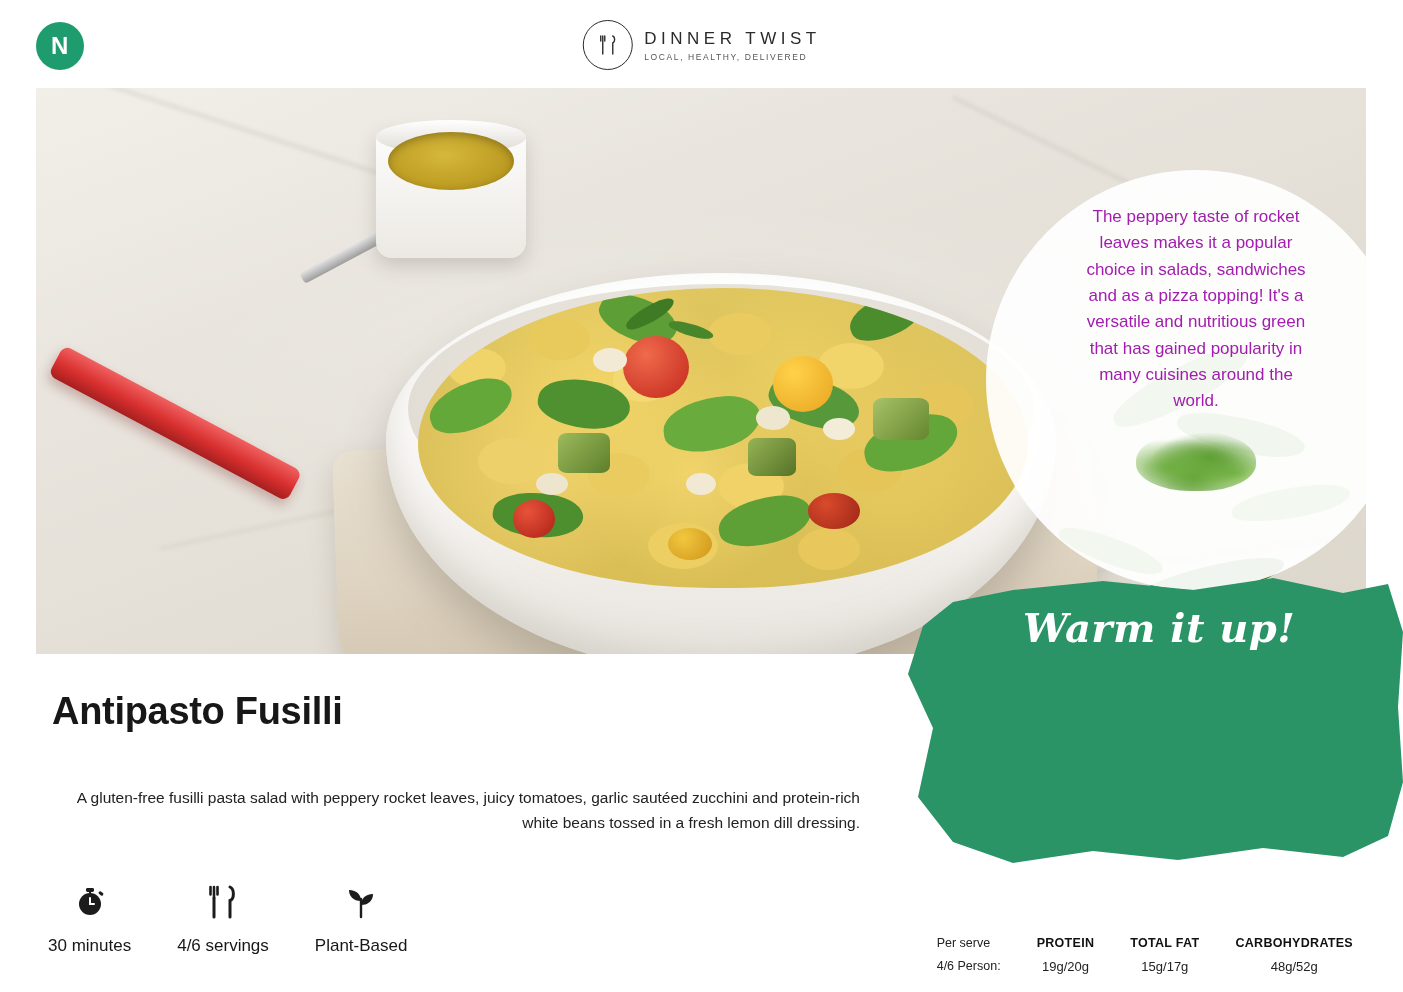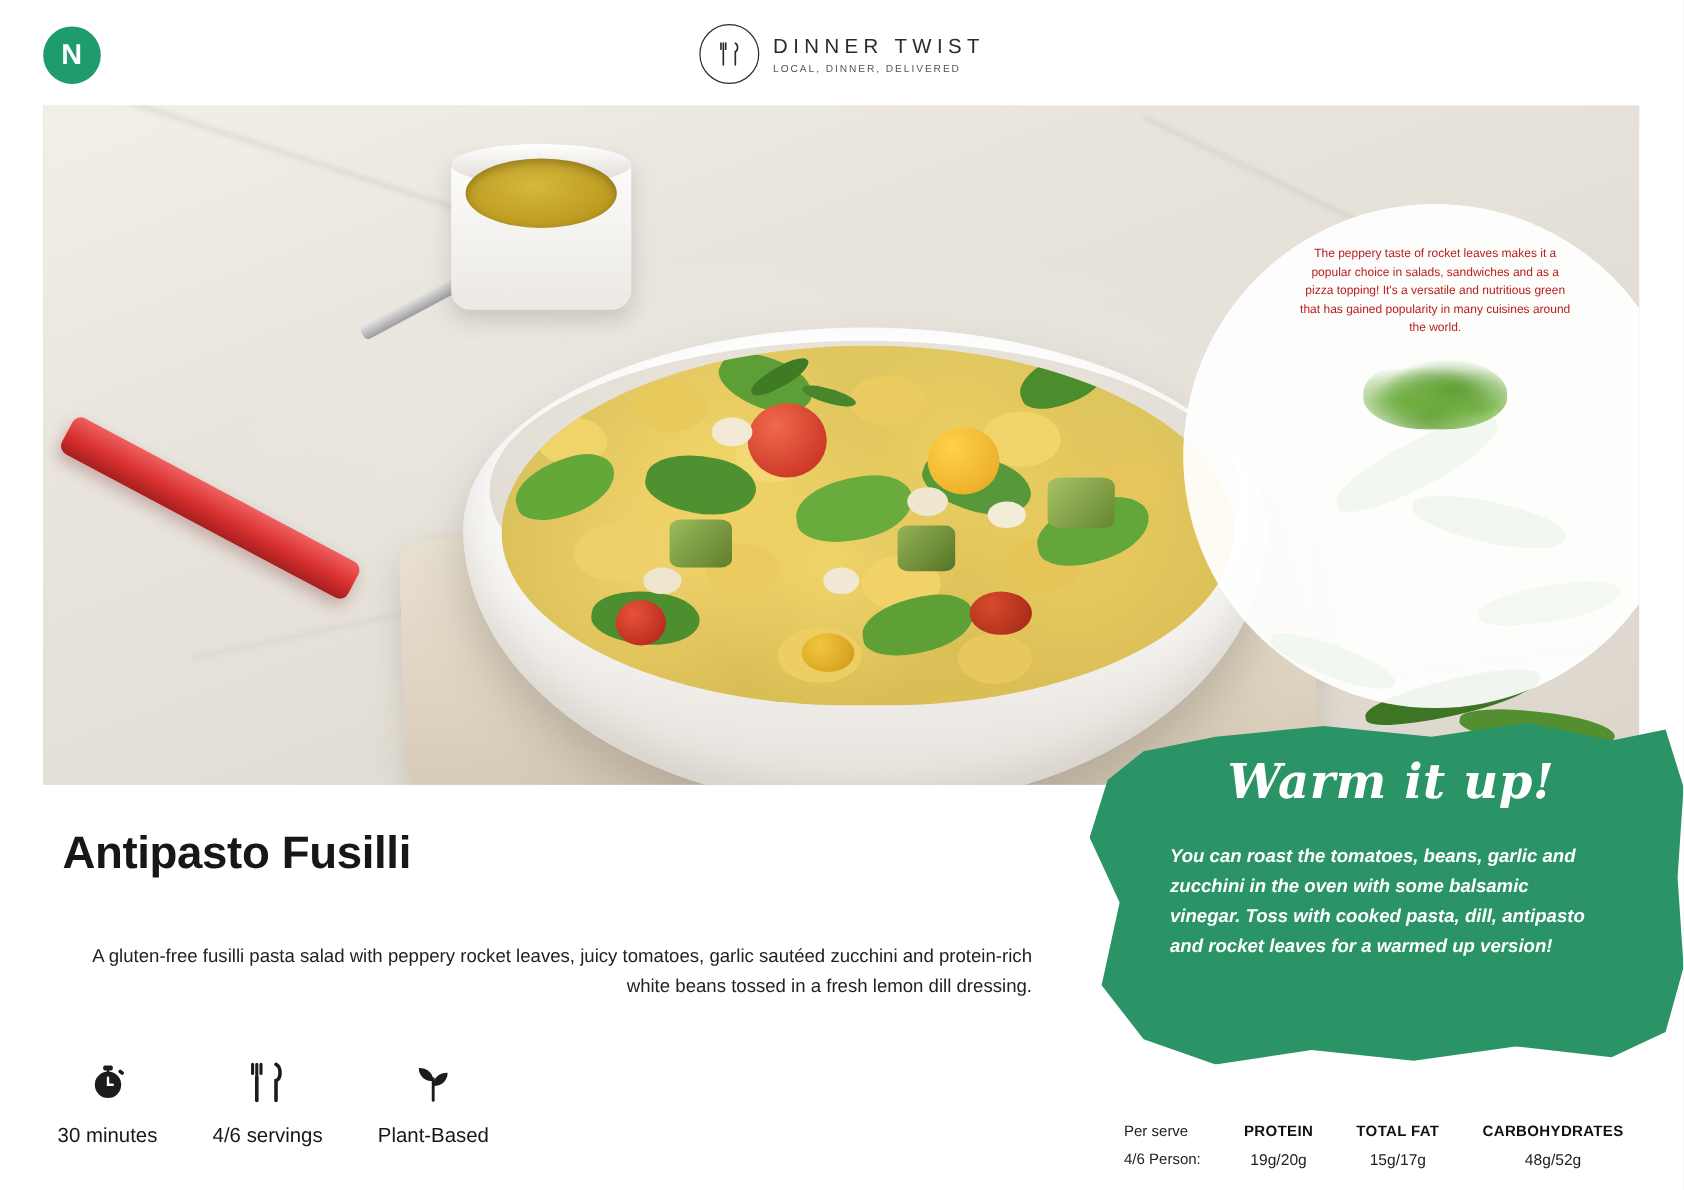--- a/index.html
+++ b/index.html
@@ -244,42 +244,42 @@
   }
   .spotlight-title {
     font-size: 17px;
     font-weight: bold;
     line-height: 1.35;
     color: #1c1c1c;
     margin-bottom: 12px;
     max-width: 230px;
   }
   .spotlight-body {
-    font-size: 10px;
+    font-size: 17px;
     line-height: 1.55;
-    color: #b91c1c;
+    color: #a21caf;
     max-width: 230px;
   }
   .spotlight-img {
     margin-top: 16px;
     width: 120px;
     height: 60px;
     position: relative;
   }
   .rocket-pile {
     position: absolute;
     inset: 0;
     border-radius: 50% 50% 45% 45%;
   }
 
   
   .warm-panel {
     position: absolute;
     right: 0;
-    top: 596px;
+    top: 572px;
     width: 500px;
     height: 300px;
   }
   .warm-shape {
     position: absolute;
     inset: 0;
     background: #2a9467;
     clip-path: polygon(
       4% 18%, 10% 10%, 22% 6%, 40% 3%, 58% 6%, 74% 2%, 88% 7%, 97% 4%,
       100% 20%, 99% 45%, 100% 70%, 97% 88%, 88% 95%, 72% 92%, 55% 96%,
@@ -387,21 +387,21 @@
 
 <div class="brand">
   <div class="brand-mark">
     <svg width="26" height="26" viewBox="0 0 26 26" aria-hidden="true">
       <path d="M8 4 V12 M6 4 V9 M10 4 V9 M8 12 V22" stroke="#2b2b2b" stroke-width="1.4" fill="none" stroke-linecap="round"></path>
       <path d="M18 4 C20.5 5 20.5 10 18 11 L18 22" stroke="#2b2b2b" stroke-width="1.4" fill="none" stroke-linecap="round"></path>
     </svg>
   </div>
   <div class="brand-text">
     <div class="brand-name">DINNER TWIST</div>
-    <div class="brand-tag">LOCAL, DINNER, DELIVERED</div>
+    <div class="brand-tag">LOCAL, HEALTHY, DELIVERED</div>
   </div>
 </div>
 
 <div class="hero">
   <div class="hero-bg"></div>
 
   <div class="marble" style="left:60px;  top:60px;  width:420px; height:3px; transform:rotate(18deg);"></div>
   <div class="marble" style="left:120px; top:420px; width:380px; height:2px; transform:rotate(-12deg);"></div>
   <div class="marble" style="left:900px; top:80px;  width:330px; height:3px; transform:rotate(26deg);"></div>
   <div class="marble" style="left:1000px;top:470px; width:300px; height:2px; transform:rotate(-8deg);"></div>
@@ -484,21 +484,20 @@
           radial-gradient(ellipse at 60% 45%, #58992f 0%, rgba(88,153,47,0) 55%),
           radial-gradient(ellipse at 80% 70%, #7cb94a 0%, rgba(124,185,74,0) 55%),
           radial-gradient(ellipse at 48% 75%, #4e8c28 0%, rgba(78,140,40,0) 60%);"></div>
     </div>
   </div>
 </div>
 
 <div class="warm-panel">
   <div class="warm-shape"></div>
   <div class="warm-title">Warm it up!</div>
-  <div class="warm-body">You can roast the tomatoes, beans, garlic and zucchini in the oven with some balsamic vinegar. Toss with cooked pasta, dill, antipasto and rocket leaves for a warmed up version!</div>
 </div>
 
 <div class="recipe-title">Antipasto Fusilli</div>
 <div class="recipe-desc">A gluten-free fusilli pasta salad with peppery rocket leaves, juicy tomatoes, garlic sautéed zucchini and protein-rich white beans tossed in a fresh lemon dill dressing.</div>
 
 <div class="meta-row">
 
   <div class="meta-item">
     <span>
       <svg width="34" height="34" viewBox="0 0 34 34" aria-hidden="true">

